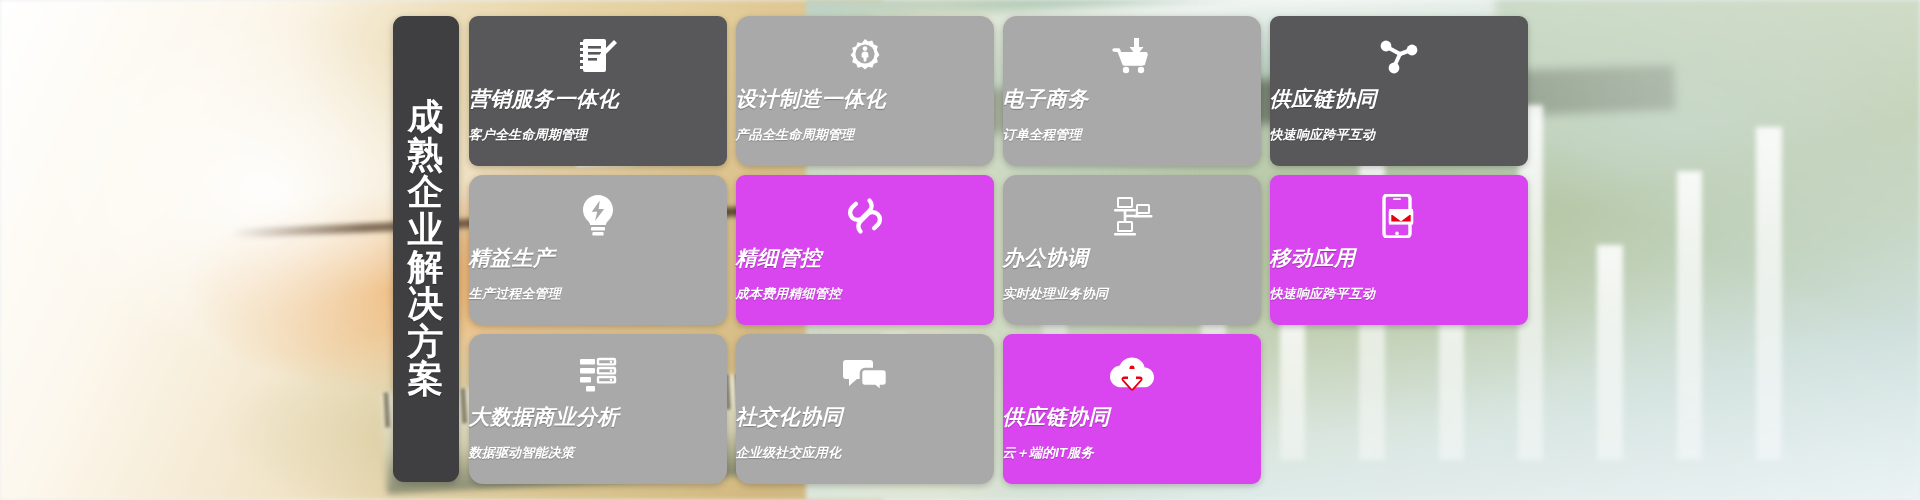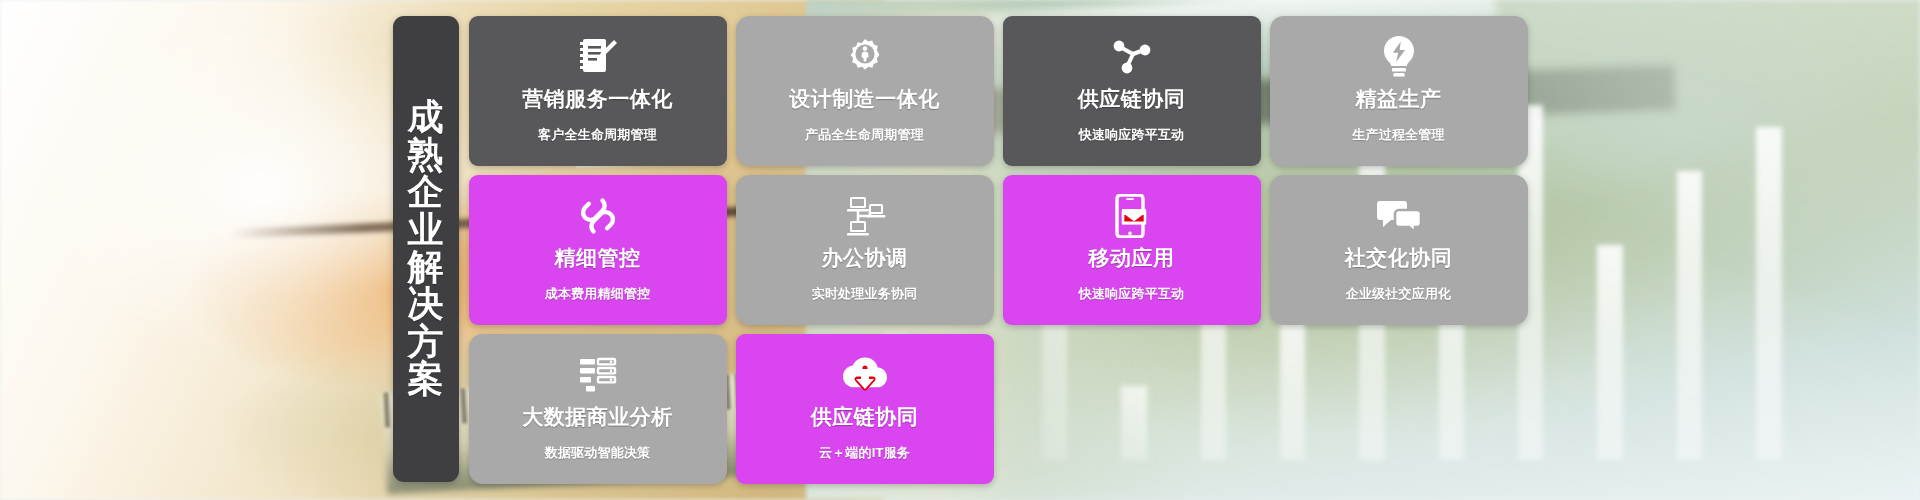--- a/index.html
+++ b/index.html
@@ -109,23 +109,24 @@
 
   
   #grid {
     display:grid;
     grid-template-columns:repeat(4,258px);
     grid-template-rows:repeat(3,150px);
     gap:9px;
   }
   .card {
     border-radius:9px; position:relative;
-    display:flex; flex-direction:column; align-items:center; justify-content:center;
+    display:flex; flex-direction:column; justify-content:center;
     color:#fff; box-shadow:0 2px 6px rgba(0,0,0,.22);
     padding-bottom:4px;
+    font-style:italic;
   }
   .card.dark  { background:#58585a; }
   .card.grey  { background:#a9a9a9;border-radius:14px; }
   .card.red   { background:#d946ef; }
 
   .card .ico { height:46px; margin-bottom:7px; display:flex; align-items:center; justify-content:center; }
   .card .ico svg { display:block; fill:#fff; }
   .card .t {
     font-size:21px; font-weight:700; letter-spacing:.5px; line-height:1.1;
     text-shadow:0 1px 1px rgba(0,0,0,.28);
@@ -211,20 +212,35 @@
               <circle cx="20" cy="17" r="9.6" fill="#a9a9a9"></circle>
               <g fill="#fff">
                 <circle cx="20" cy="11.6" r="2.3"></circle>
                 <path d="M20 14.6c2.4 0 3.4 1.6 3.4 3.4v2.4h-1.7l-.5 4h-2.4l-.5-4h-1.7V18c0-1.8 1-3.4 3.4-3.4z"></path>
               </g>
             </svg>
           </div>
           <div class="t">设计制造一体化</div>
           <div class="s">产品全生命周期管理</div>
         </div>
+        <div class="card grey">
+          <div class="ico">
+            <svg width="42" height="42" viewBox="0 0 42 42">
+              <path d="M23 2h5v9h4.5L25.5 20 18.5 11H23z"></path>
+              <path d="M2 14h5l2.4 4H37l-3.2 11H13.6L11 18.6"></path>
+              <g fill="none" stroke="#fff" stroke-width="3.4" stroke-linecap="round" stroke-linejoin="round">
+                <path d="M3 14h4.6l5.4 14h18.4l3.4-10.4H10"></path>
+              </g>
+              <circle cx="15" cy="34" r="3.2"></circle>
+              <circle cx="30" cy="34" r="3.2"></circle>
+            </svg>
+          </div>
+          <div class="t">电子商务</div>
+          <div class="s">订单全程管理</div>
+        </div>
         <div class="card dark">
           <div class="ico">
             <svg width="42" height="40" viewBox="0 0 42 40">
               <g stroke="#fff" stroke-width="4" stroke-linecap="round" fill="none">
                 <path d="M9 10L22 17"></path>
                 <path d="M22 17L33 13"></path>
                 <path d="M22 17L16 30"></path>
               </g>
               <circle cx="8" cy="9" r="5.4"></circle>
               <circle cx="34" cy="13" r="5.4"></circle>
@@ -297,48 +313,48 @@
               <path d="M7 15h24v2l-12 9L7 17z"></path>
               <path d="M7 29h24v1.6H7z"></path>
               <path d="M8 17.5l11 8.2 11-8.2v11.2H8z" fill="none" stroke="#fff" stroke-width="2.6" stroke-linejoin="round"></path>
             </svg>
           </div>
           <div class="t">移动应用</div>
           <div class="s">快速响应跨平互动</div>
         </div>
         <div class="card grey">
           <div class="ico">
-            <svg width="44" height="34" viewBox="0 0 44 34">
-              <path d="M3 2h24a3 3 0 0 1 3 3v13a3 3 0 0 1-3 3H14l-8 7v-7H3a3 3 0 0 1-3-3V5a3 3 0 0 1 3-3z"></path>
-              <path d="M22 11h18a4 4 0 0 1 4 4v9a4 4 0 0 1-4 4h-2v5l-6-5h-10a4 4 0 0 1-4-4v-9a4 4 0 0 1 4-4z" fill="#fff" stroke="#a9a9a9" stroke-width="2.6"></path>
-            </svg>
-          </div>
-          <div class="t">社交化协同</div>
-          <div class="s">企业级社交应用化</div>
-        </div>
-        <div class="card grey">
-          <div class="ico">
             <svg width="40" height="40" viewBox="0 0 40 40">
               <rect x="2" y="4" width="15" height="5.4" rx="1"></rect>
               <rect x="2" y="13" width="15" height="5.4" rx="1"></rect>
               <rect x="2" y="22" width="11" height="5.4" rx="1"></rect>
               <rect x="8" y="31" width="9" height="5.4" rx="1"></rect>
               <g fill="none" stroke="#fff" stroke-width="2.4">
                 <rect x="20" y="4" width="17" height="5.4" rx="1"></rect>
                 <rect x="20" y="13" width="17" height="5.4" rx="1"></rect>
                 <rect x="20" y="22" width="17" height="5.4" rx="1"></rect>
               </g>
               <circle cx="33" cy="6.7" r="1.3"></circle>
               <circle cx="33" cy="15.7" r="1.3"></circle>
               <circle cx="33" cy="24.7" r="1.3"></circle>
             </svg>
           </div>
           <div class="t">大数据商业分析</div>
           <div class="s">数据驱动智能决策</div>
         </div>
+        <div class="card grey">
+          <div class="ico">
+            <svg width="44" height="34" viewBox="0 0 44 34">
+              <path d="M3 2h24a3 3 0 0 1 3 3v13a3 3 0 0 1-3 3H14l-8 7v-7H3a3 3 0 0 1-3-3V5a3 3 0 0 1 3-3z"></path>
+              <path d="M22 11h18a4 4 0 0 1 4 4v9a4 4 0 0 1-4 4h-2v5l-6-5h-10a4 4 0 0 1-4-4v-9a4 4 0 0 1 4-4z" fill="#fff" stroke="#a9a9a9" stroke-width="2.6"></path>
+            </svg>
+          </div>
+          <div class="t">社交化协同</div>
+          <div class="s">企业级社交应用化</div>
+        </div>
         <div class="card red">
           <div class="ico">
             <svg width="46" height="42" viewBox="0 0 46 42">
               <path d="M36 14.6C35.1 8.2 29.6 3.4 23 3.4c-5.4 0-10.1 3.2-12.2 8C5.1 12.1 1 16.8 1 22.4c0 6 4.9 10.9 11 10.9h23c5.5 0 10-4.4 10-9.9 0-5.2-4-9.5-9-9.8z"></path>
               <path d="M23 14v13M23 34l-8-9h16z" fill="none" stroke="#e60012" stroke-width="5" stroke-linecap="round" stroke-linejoin="round"></path>
               <path d="M19 15h8v10h5l-9 10-9-10h5z"></path>
             </svg>
           </div>
           <div class="t">供应链协同</div>
           <div class="s">云＋端的IT服务</div>

